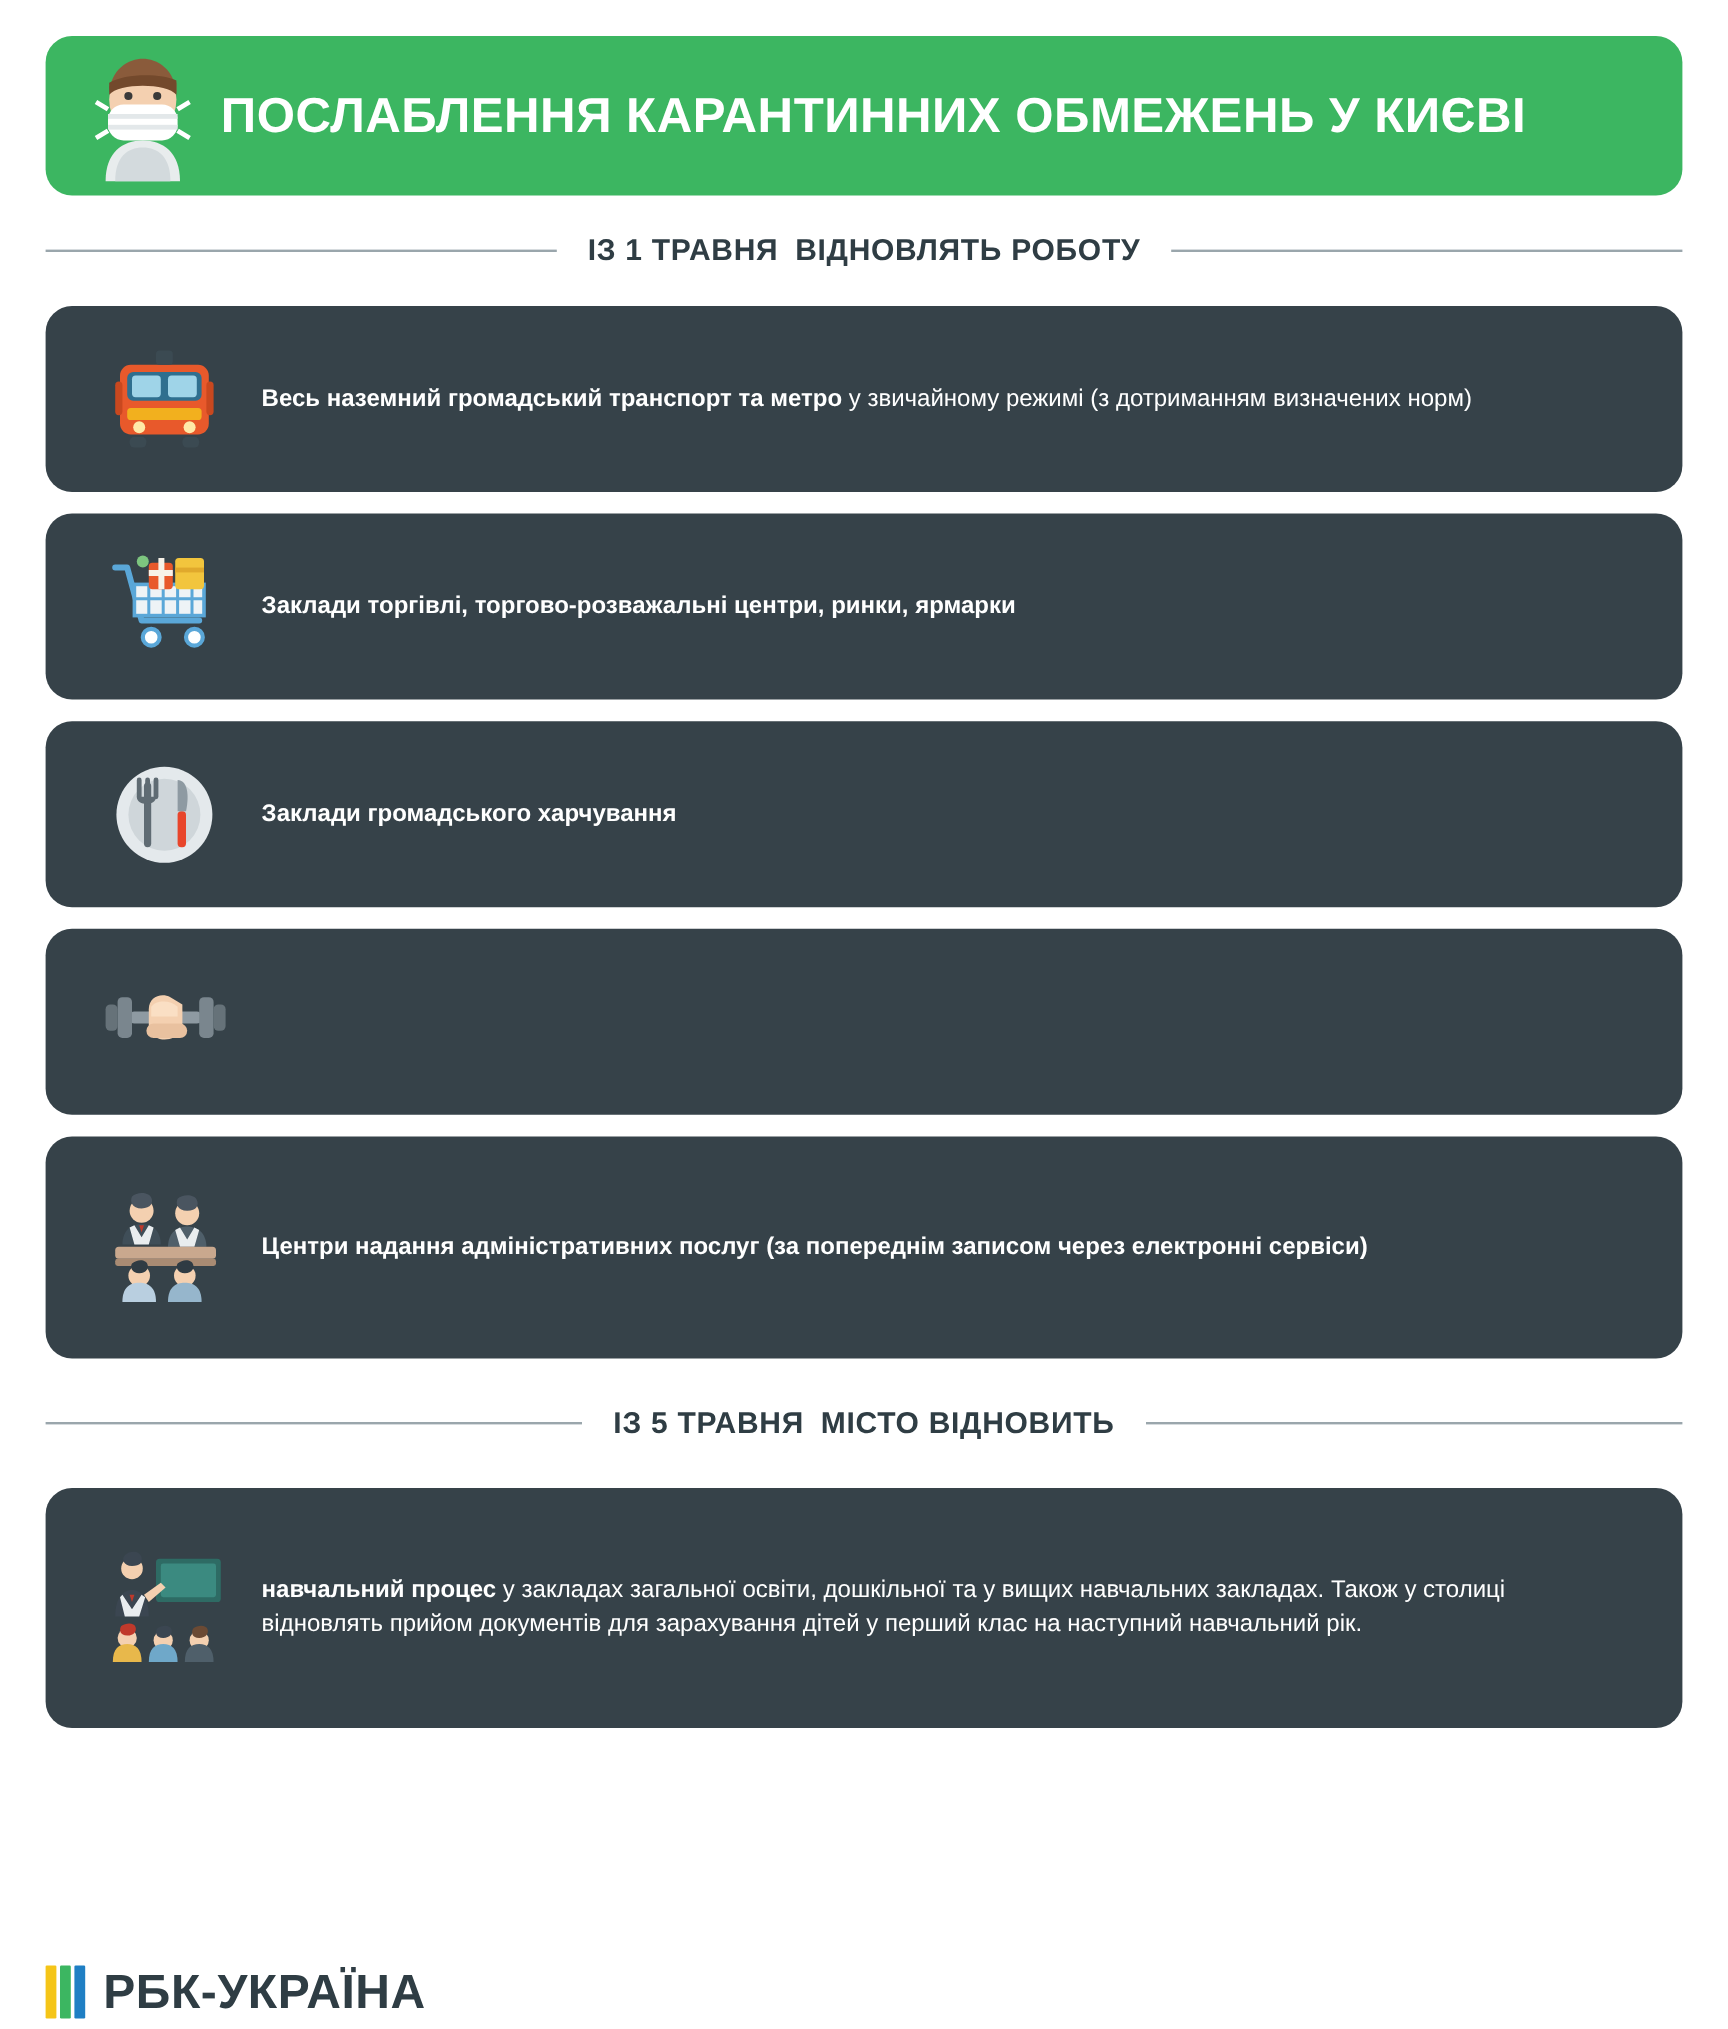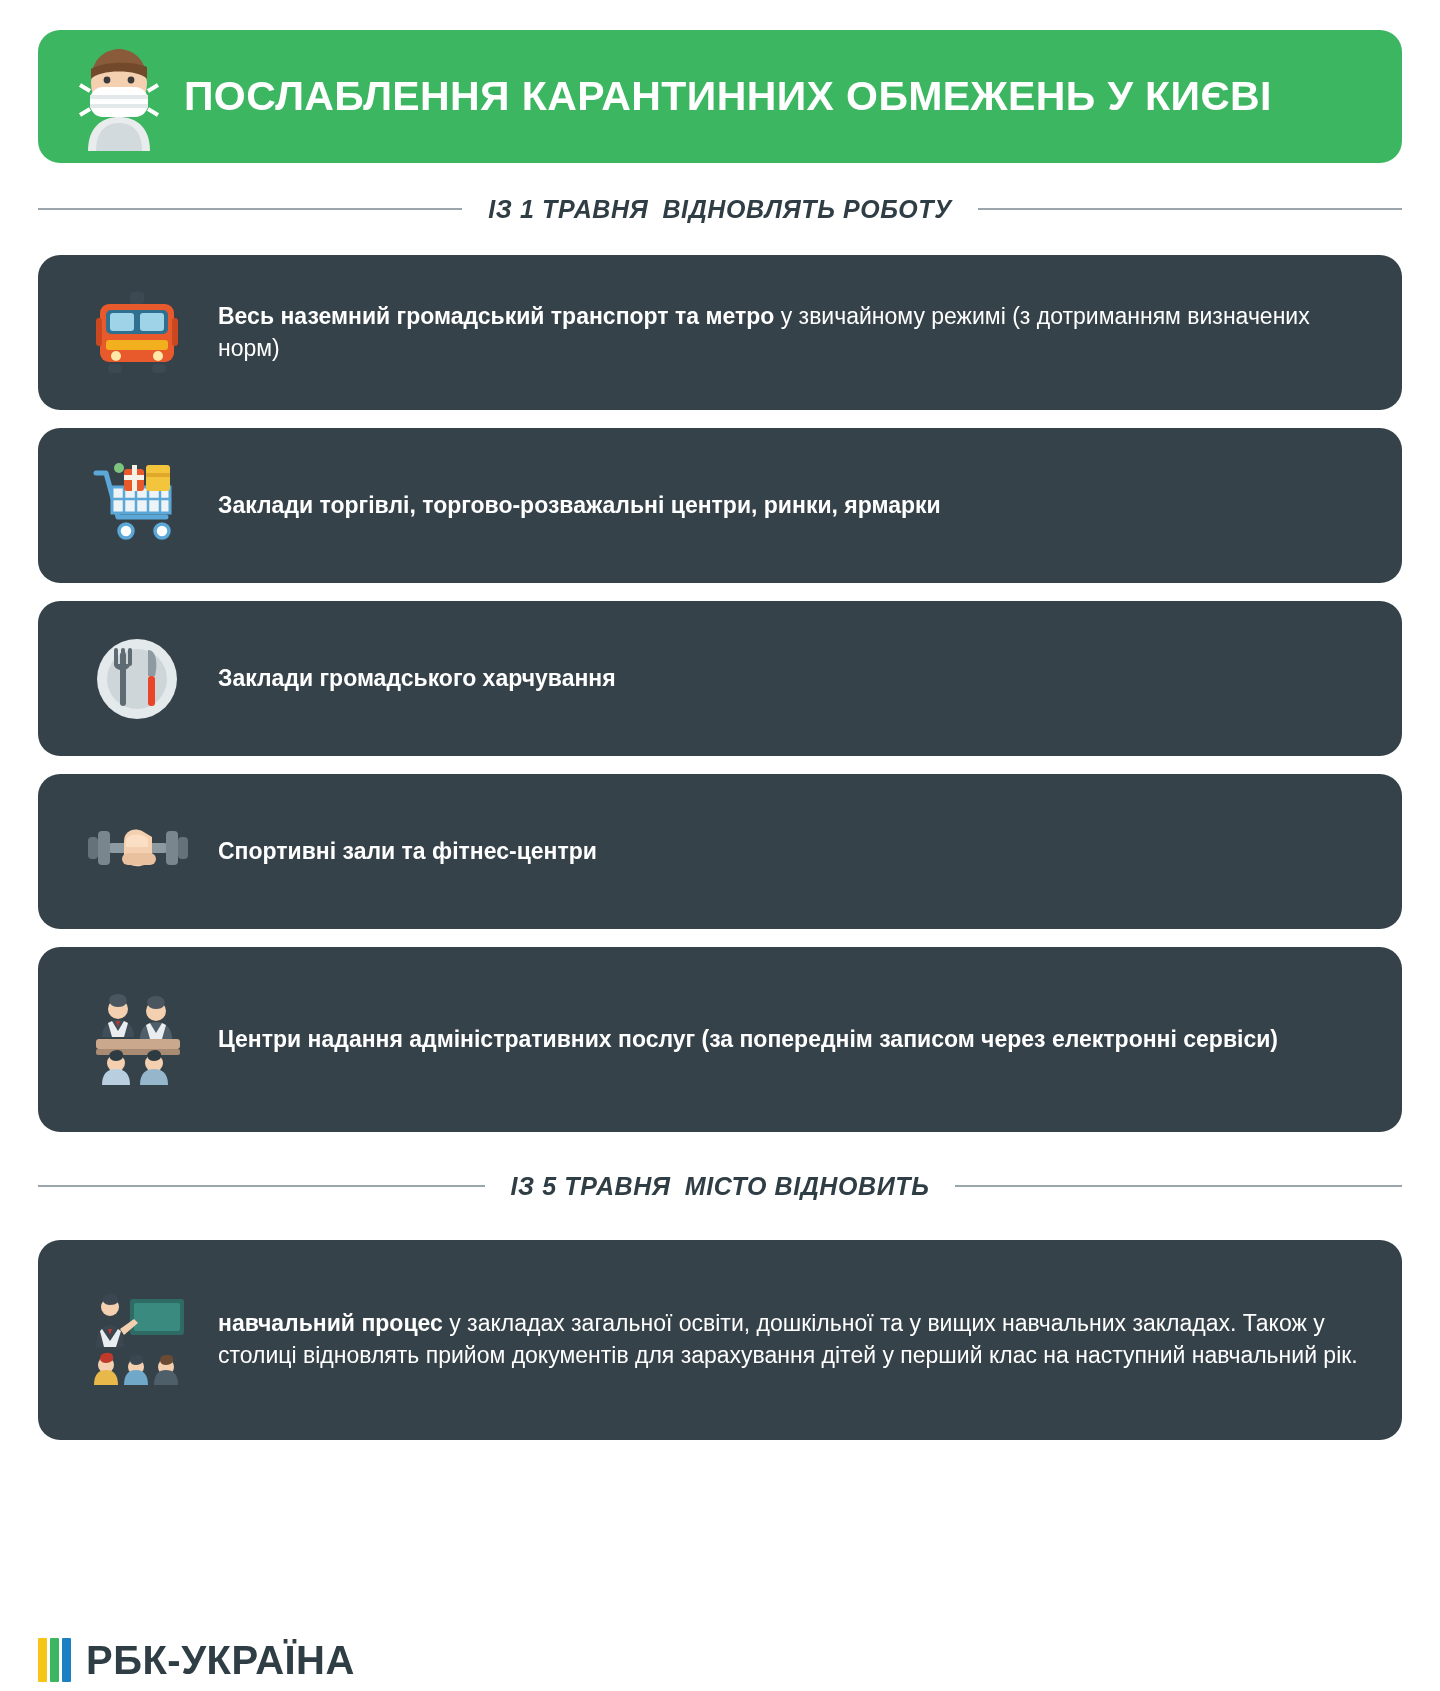--- a/index.html
+++ b/index.html
@@ -64,21 +64,20 @@
   }
   .section-head .rule.left { margin-right: 26px; }
   .section-head .rule.right { margin-left: 26px; }
   .section-head .label {
     font-size: 25px;
     font-weight: bold;
     letter-spacing: 0.6px;
     color: #2f3d44;
     text-transform: uppercase;
     white-space: nowrap;
-    font-style: italic;
   }
   .section-head .label .sep { display: inline-block; width: 14px; }
 
   
   .card {
     margin: 18px 38px 0 38px;
     background: #364249;
     border-radius: 22px;
     display: flex;
     align-items: center;
@@ -89,21 +88,21 @@
   .card.first { margin-top: 26px; }
   .card-icon {
     flex: 0 0 130px;
     width: 130px;
     height: 110px;
     position: relative;
     margin-right: 16px;
   }
   .card-text {
     color: #ffffff;
-    font-size: 23px;
+    font-size: 20px;
     line-height: 1.38;
     font-weight: normal;
     padding-right: 14px;
   }
   .card-text b { font-weight: bold; }
   .card.tall { min-height: 185px; }
 
   
   .footer {
     position: absolute;
@@ -236,23 +235,20 @@
       <svg class="icon-svg" viewBox="0 0 130 110" xmlns="http://www.w3.org/2000/svg">
         <rect x="36" y="46" width="60" height="10" rx="4" fill="#8e9aa2"></rect>
         <rect x="26" y="34" width="12" height="34" rx="4" fill="#7a868e"></rect>
         <rect x="16" y="40" width="10" height="22" rx="4" fill="#667279"></rect>
         <rect x="94" y="34" width="12" height="34" rx="4" fill="#7a868e"></rect>
         <rect x="106" y="40" width="10" height="22" rx="4" fill="#667279"></rect>
         <path d="M52 44 C52 34 62 30 70 34 L80 40 L80 62 C72 72 56 72 52 60 Z" fill="#f4d0b0"></path>
         <path d="M54 42 C58 36 70 36 76 42 L76 50 L54 50 Z" fill="#fadfc4"></path>
         <rect x="50" y="56" width="34" height="12" rx="6" fill="#e9c19f"></rect>
       </svg>
-    </div>
-    <div class="card-text">
-      <b>Спортивні зали та фітнес-центри</b><span></span>
     </div>
   </div>
 
   <div class="card tall">
     <div class="card-icon">
       <svg class="icon-svg" viewBox="0 0 130 110" xmlns="http://www.w3.org/2000/svg">
         <circle cx="46" cy="24" r="10" fill="#f4d0b0"></circle>
         <path d="M46 22 C38 22 36 16 38 12 C42 8 52 8 54 13 C56 17 54 22 46 22Z" fill="#4a5560"></path>
         <path d="M30 52 C30 40 38 35 46 35 C54 35 62 40 62 52 Z" fill="#3f4e58"></path>
         <path d="M40 36 L46 46 L52 36 L56 38 L52 52 L40 52 L36 38 Z" fill="#e9edef"></path>

